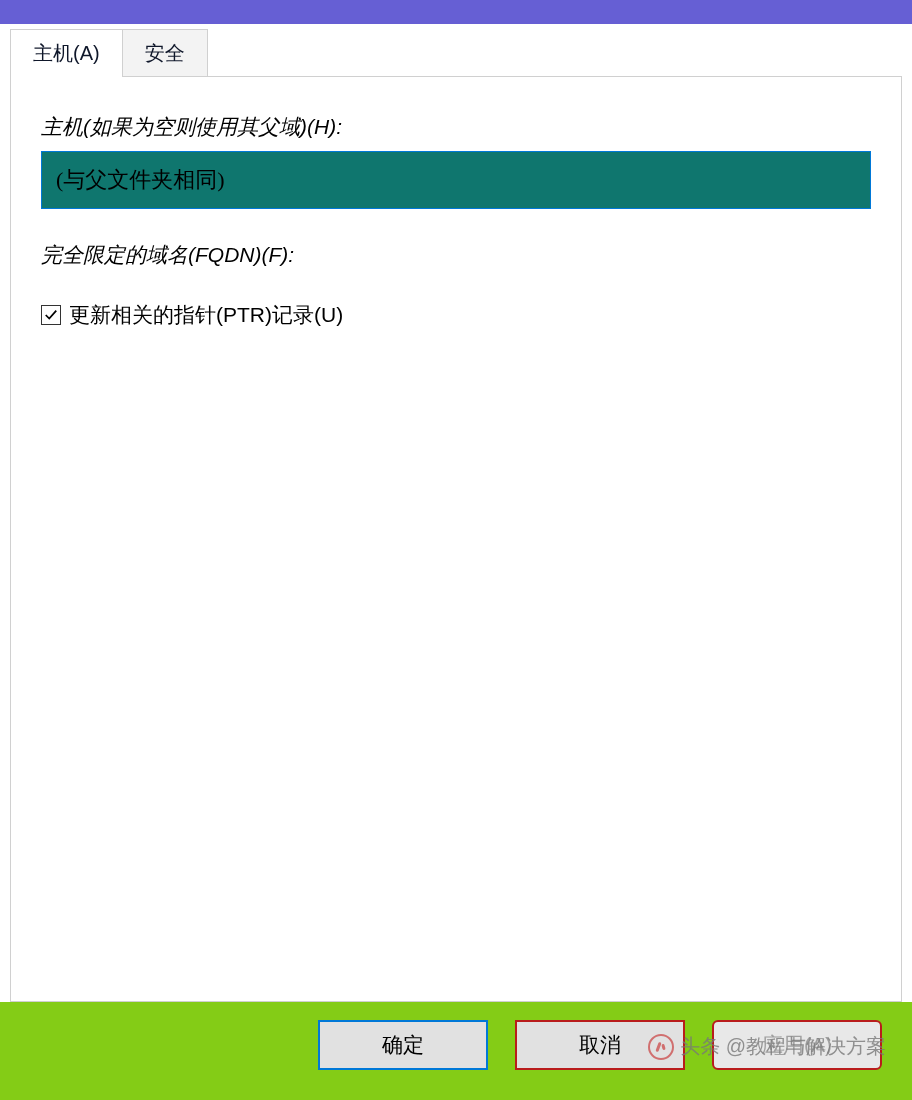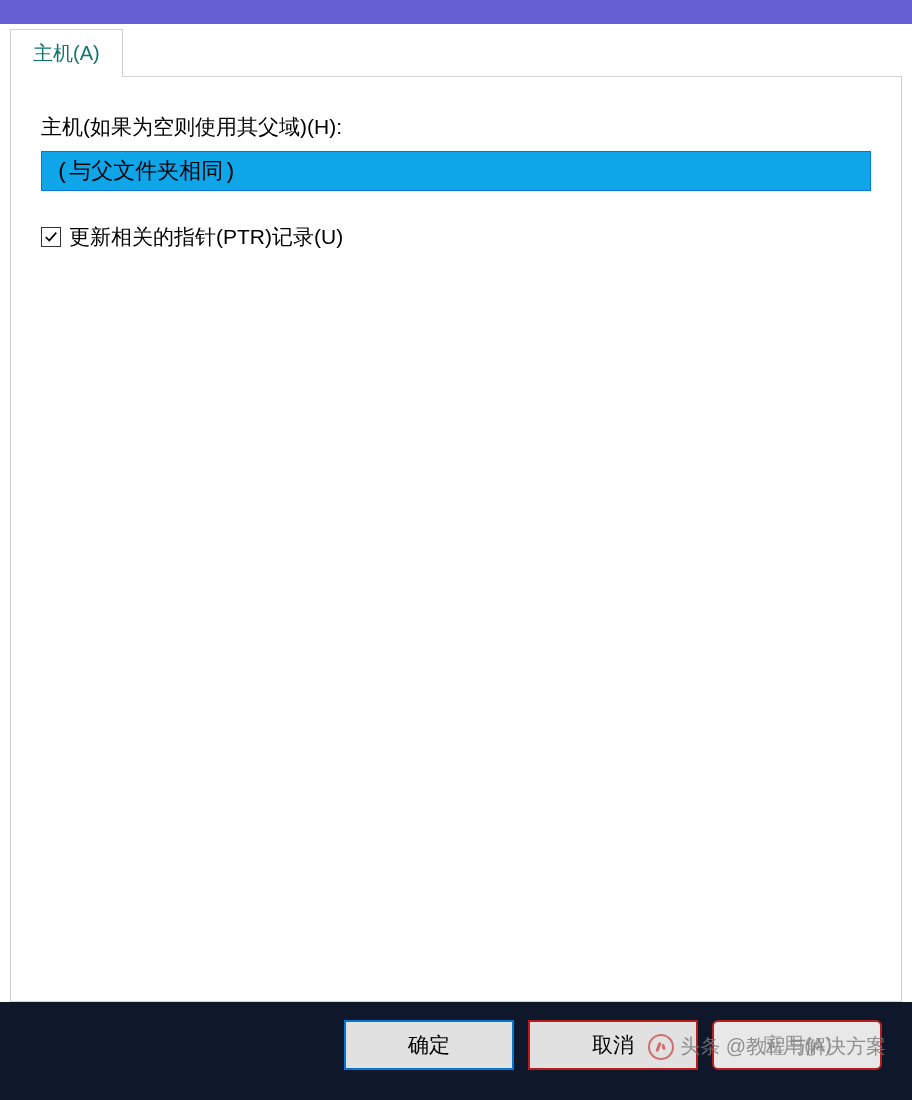--- a/index.html
+++ b/index.html
@@ -28,21 +28,21 @@
       flex-direction: column;
     }
     .tabs {
       display: flex;
       padding: 4px 10px 0 10px;
       position: relative;
     }
     .tab {
       padding: 10px 22px;
       font-size: 20px;
-      color: #0f766e;
+      color: #0f172a;
       background: #fff;
       border: 1px solid #d0d0d0;
       border-bottom: none;
       cursor: pointer;
       position: relative;
       top: 1px;
     }
     .tab.active {
       border-top: 1px solid #d0d0d0;
       border-left: 1px solid #d0d0d0;
@@ -67,30 +67,31 @@
       z-index: 1;
     }
     .field-group {
       margin-bottom: 32px;
     }
     .label {
       font-size: 21px;
       color: #000;
       margin-bottom: 10px;
       display: block;
+      font-style: italic;
     }
     .text-input {
       width: 100%;
-      height: 40px;
+      height: 58px;
       border: 1px solid #888;
       font-size: 22px;
       padding: 0 14px;
-      font-family: Liberation Mono, monospace;
+      font-family: Liberation Serif, serif;
       outline: none;
-      background: #0ea5e9;
+      background: #0f766e;
     }
     .text-input.focused {
       border: 1px solid #0078d7;
     }
     .text-input.readonly {
       border: 1px solid #a0a0a0;
     }
     .checkbox-row {
       display: flex;
       align-items: center;
@@ -112,23 +113,23 @@
       height: 14px;
     }
     .checkbox-label {
       font-size: 21px;
       color: #000;
       cursor: pointer;
     }
     .button-bar {
       display: flex;
       justify-content: flex-end;
-      gap: 14px;
+      gap: 27px;
       padding: 18px 30px 30px 0;
-      background: #0f172a;
+      background: #84cc16;
     }
     .btn {
       width: 170px;
       height: 50px;
       font-size: 21px;
       font-family: inherit;
       background: #e1e1e1;
       border: 2px solid #b91c1c;
       cursor: pointer;
       display: flex;
@@ -187,30 +188,32 @@
   </style>
 </head>
 <body>
 
 <div class="titlebar"></div>
 
 <div class="dialog-content">
 
   <div class="tabs">
     <div class="tab active">主机(A)</div>
+    <div class="tab inactive">安全</div>
   </div>
 
   <div class="tab-panel">
 
     <div class="field-group">
       <label class="label">主机(如果为空则使用其父域)(H):</label>
       <input type="text" class="text-input focused" value="(与父文件夹相同)" style="">
     </div>
 
     <div class="field-group">
+      <label class="label">完全限定的域名(FQDN)(F):</label>
     </div>
 
 
     <div class="checkbox-row">
       <span class="checkbox">
         <svg viewBox="0 0 16 16">
           <path d="M2 8 L6 12 L14 3" stroke="#000" stroke-width="2" fill="none"></path>
         </svg>
       </span>
       <span class="checkbox-label">更新相关的指针(PTR)记录(U)</span>

